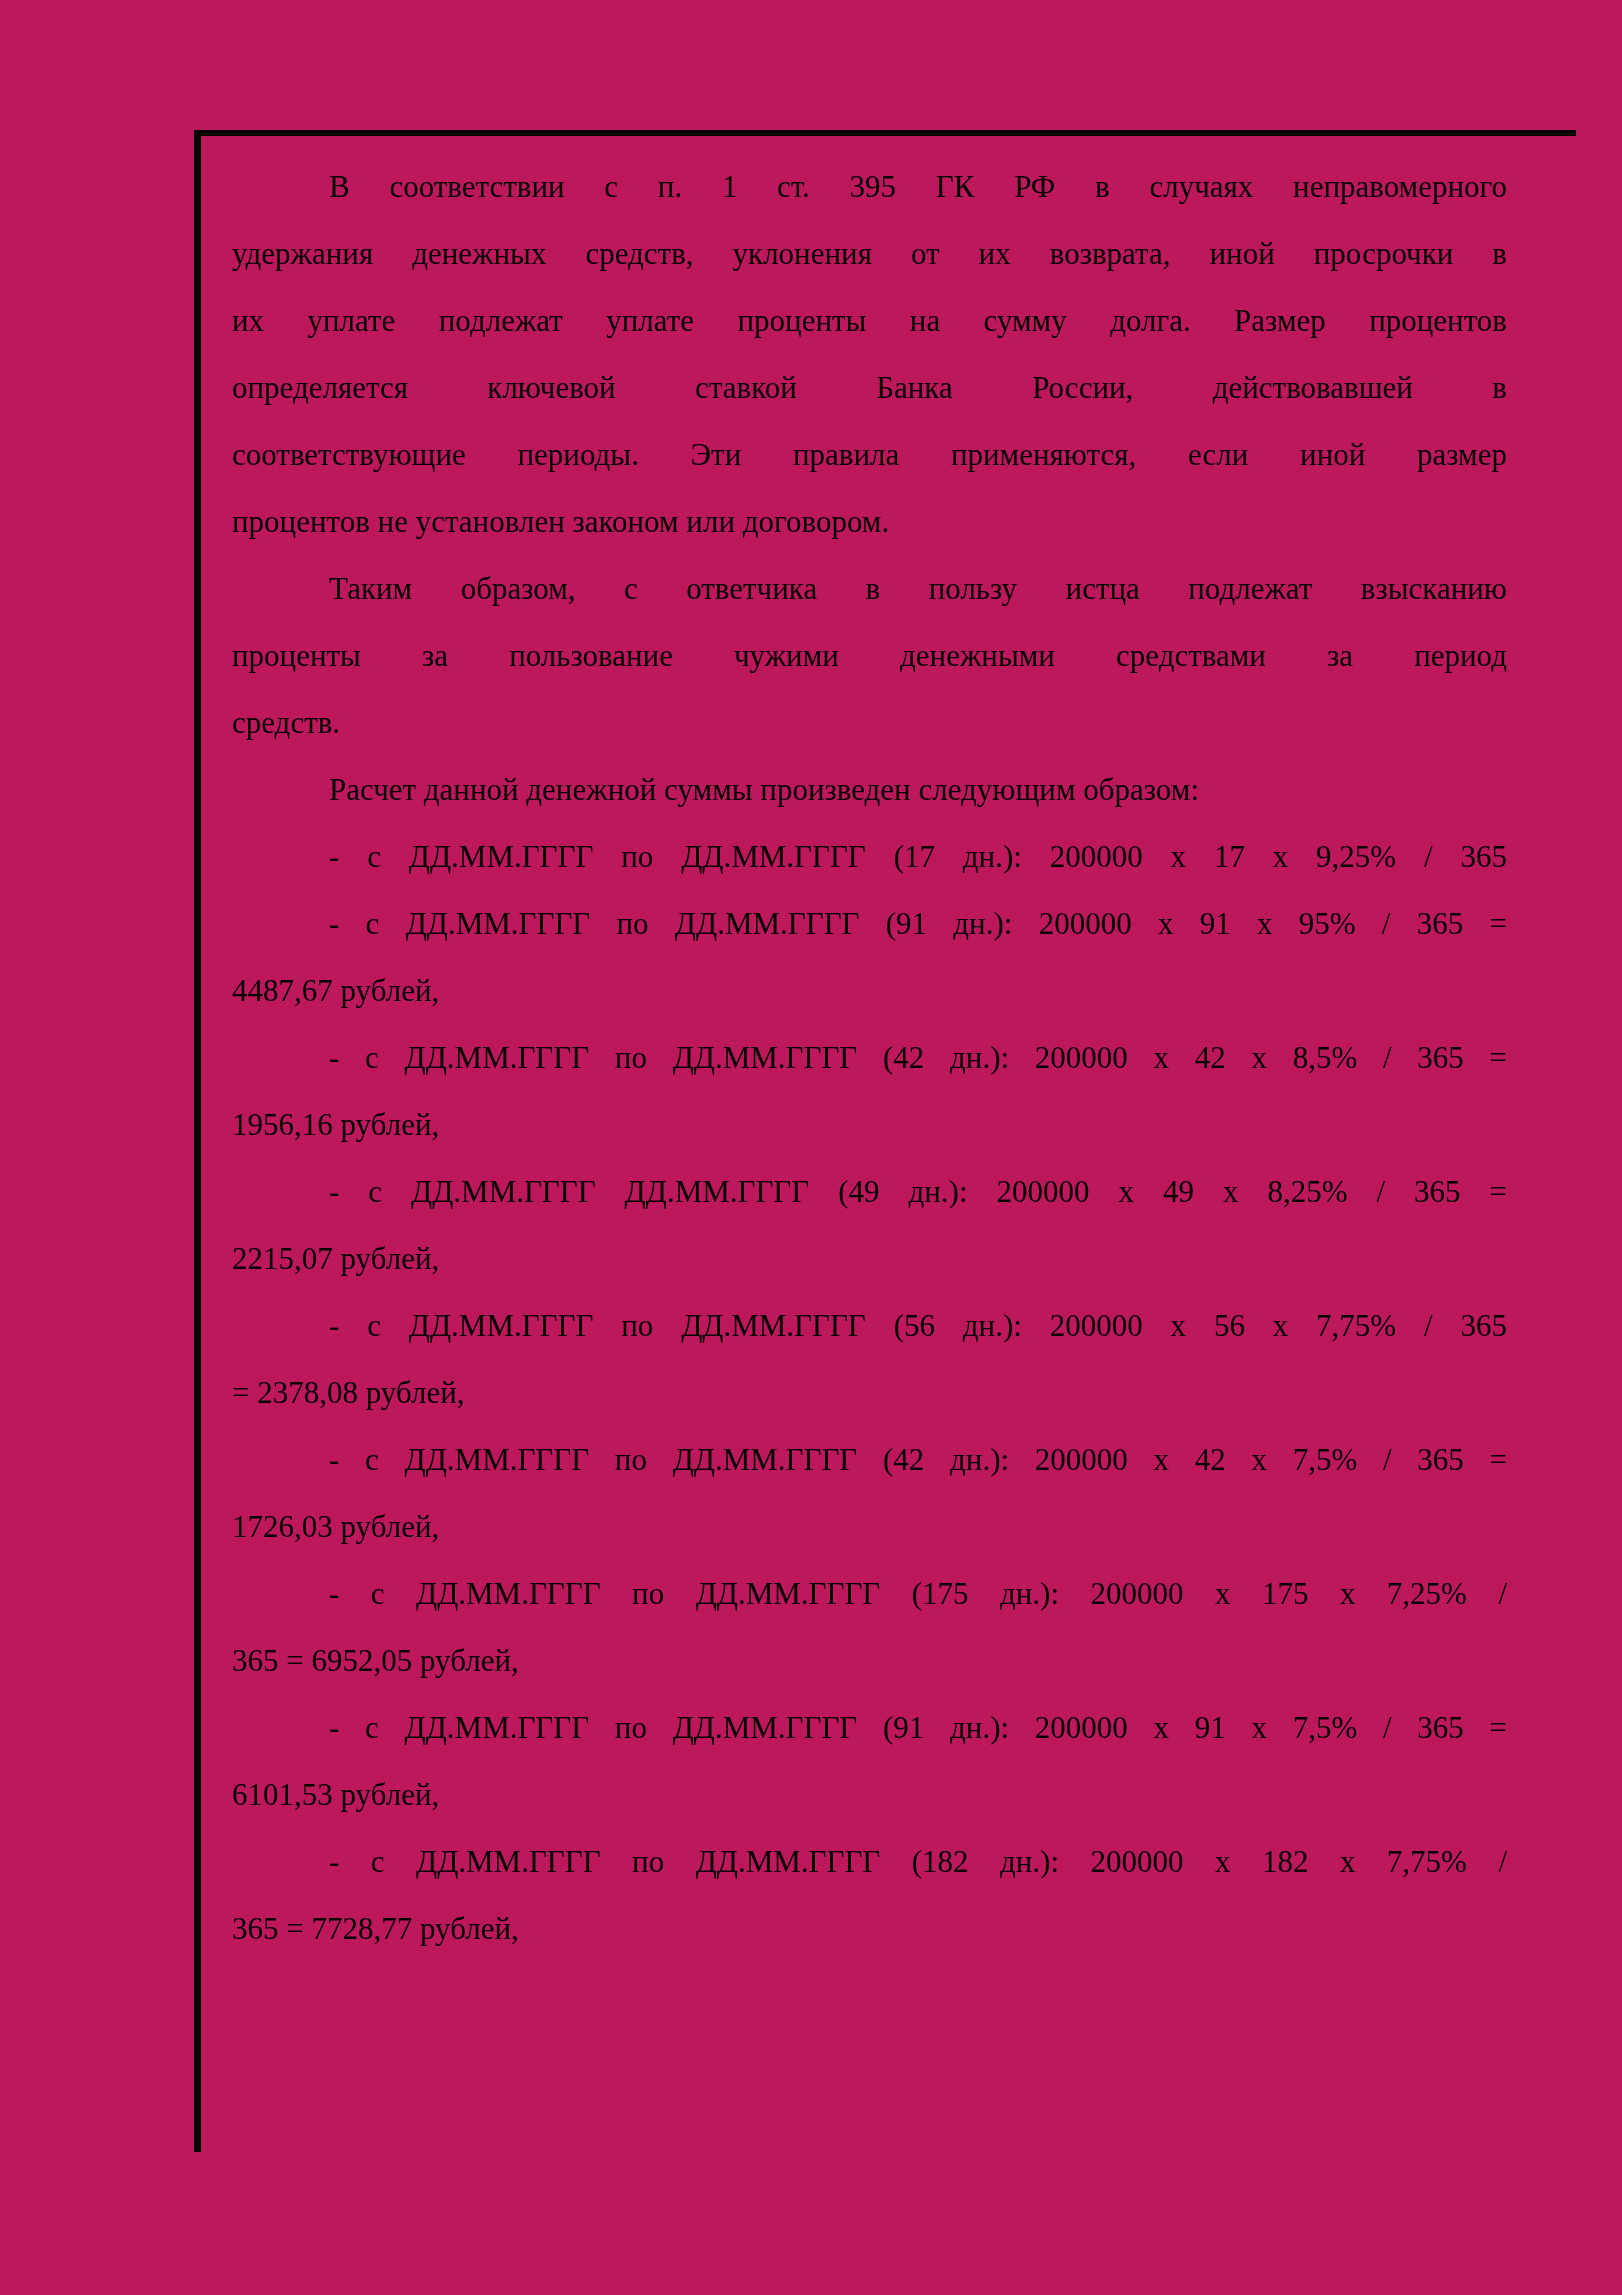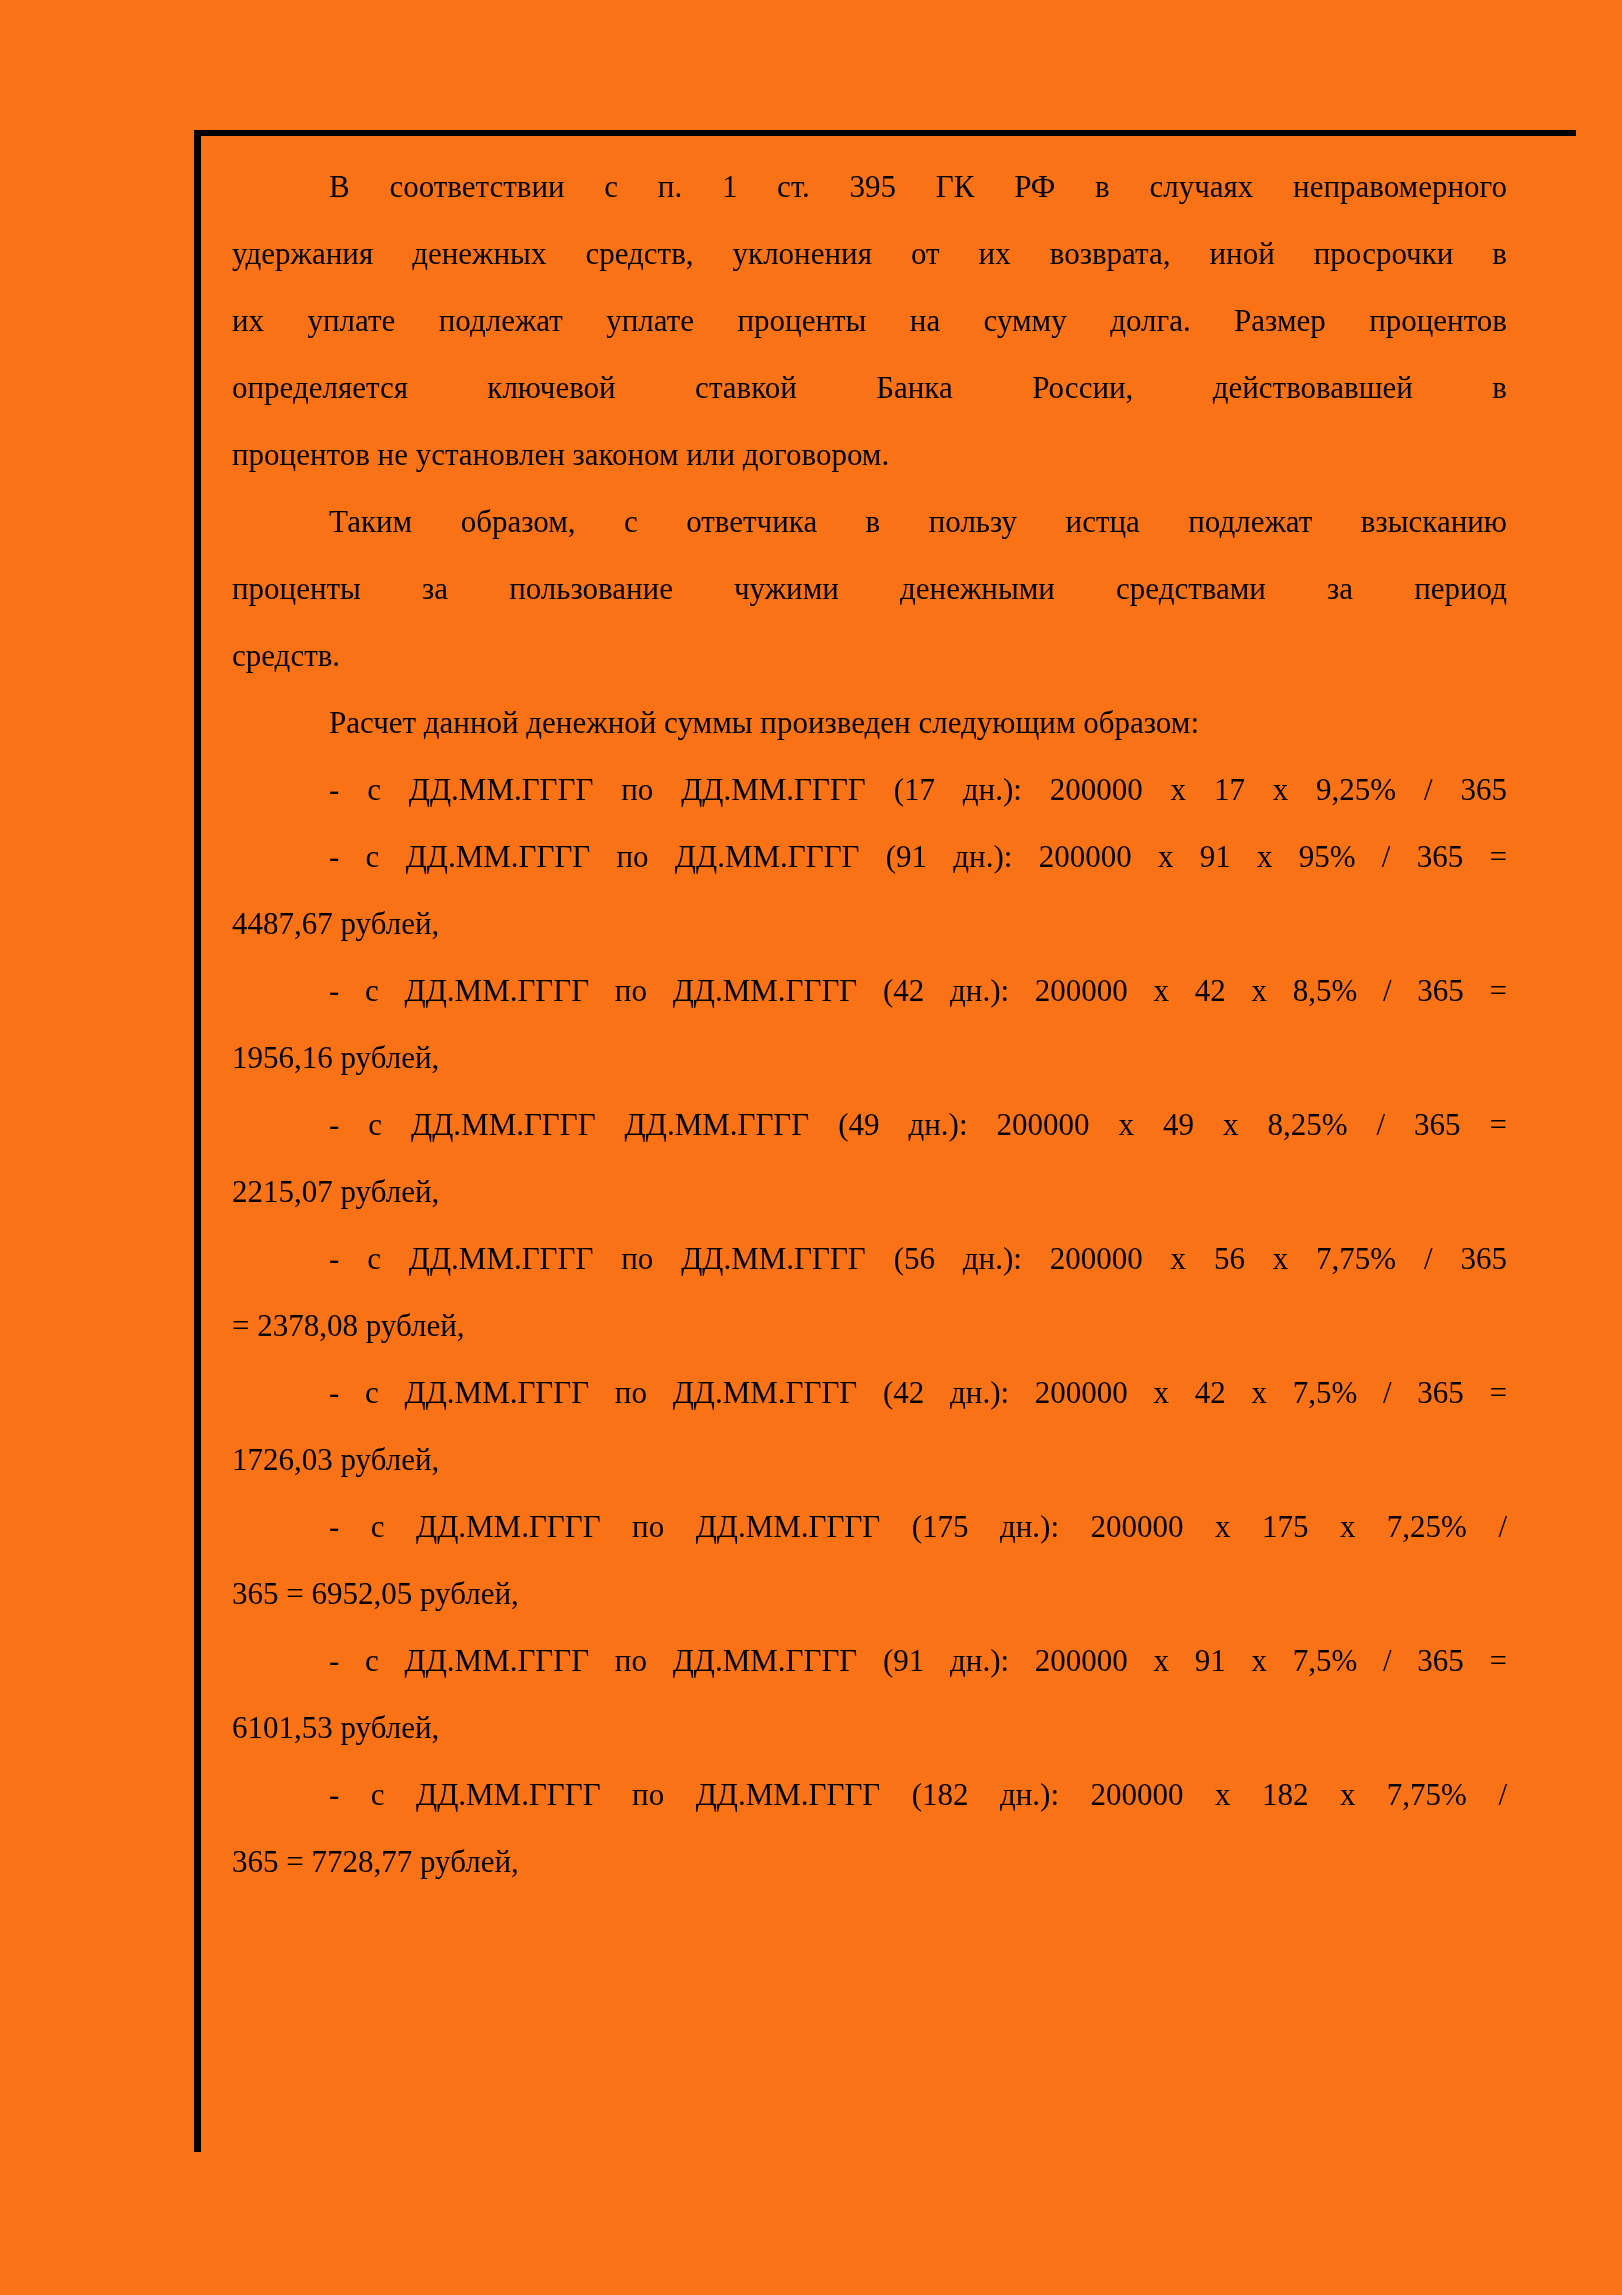--- a/index.html
+++ b/index.html
@@ -4,21 +4,21 @@
 <style>
   html, body {
     margin: 0;
     padding: 0;
     background: #ffffff;
   }
   .page {
     position: relative;
     width: 1623px;
     height: 2295px;
-    background: #f97316;
+    background: #be185d;
     color: #000000;
     font-family: "Liberation Serif", "DejaVu Serif", serif;
     overflow: hidden;
   }
   
   .artifact-h {
     position: absolute;
     left: 194px;
     top: 130px;
     width: 1382px;
@@ -65,20 +65,21 @@
 
 <div class="page">
   <div class="artifact-h"></div>
   <div class="artifact-v"></div>
   <div class="doc">
       <div class="paragraph">
         <div class="line first">В соответствии с п. 1 ст. 395 ГК РФ в случаях неправомерного</div>
         <div class="line">удержания денежных средств, уклонения от их возврата, иной просрочки в</div>
         <div class="line">их уплате подлежат уплате проценты на сумму долга. Размер процентов</div>
         <div class="line">определяется ключевой ставкой Банка России, действовавшей в</div>
+        <div class="line">соответствующие периоды. Эти правила применяются, если иной размер</div>
         <div class="line last">процентов не установлен законом или договором.</div>
       </div>
       <div class="paragraph">
         <div class="line first">Таким образом, с ответчика в пользу истца подлежат взысканию</div>
         <div class="line">проценты за пользование чужими денежными средствами за период</div>
         <div class="line last">средств.</div>
       </div>
       <div class="paragraph">
         <div class="line first last">Расчет данной денежной суммы произведен следующим образом:</div>
       </div>

